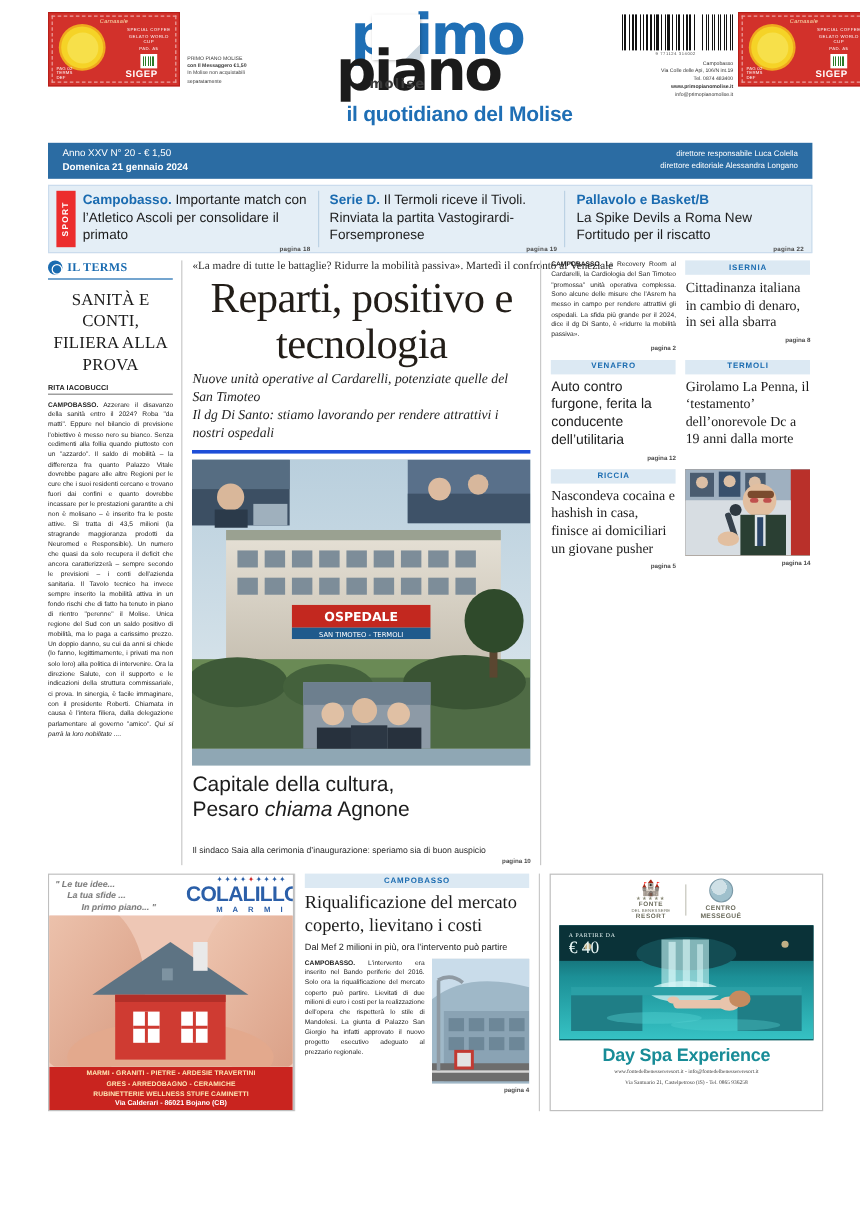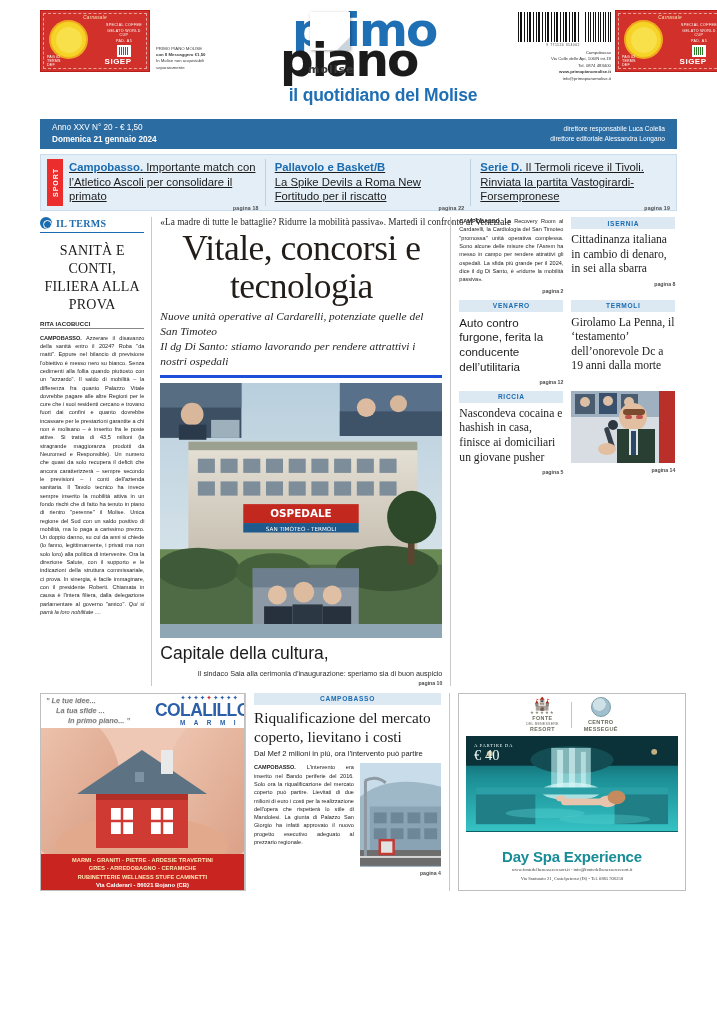--- a/index.html
+++ b/index.html
@@ -92,21 +92,21 @@
     margin:5px 40px 0 40px; background:#e4eef6; border:1px solid #cbdced;
     display:flex; height:57px; align-items:stretch; padding:4px 0;
   }
   .sport-tag{
     width:16px; background:#ec2d2d; color:#fff; font-size:7px; font-weight:700;
     writing-mode:vertical-rl; transform:rotate(180deg); display:flex; align-items:center;
     justify-content:center; letter-spacing:1px; margin:0 6px;
   }
   .sport-col{ flex:1; padding:1px 6px 0 0; position:relative; }
   .sport-col + .sport-col{ border-left:1px solid #bcd2e4; padding-left:9px; }
-  .sport-col h3{ font-size:11.3px; line-height:1.3; font-weight:400; color:#1c1c1c;text-decoration:underline;}
+  .sport-col h3{ font-size:11.3px; line-height:1.3; font-weight:400; color:#1c1c1c;}
   .sport-col h3 b{ color:#1a6bb0; font-weight:700;}
   .pagref{ font-size:5.2px; font-weight:700; color:#4b4b4b; text-align:right; margin-top:1px; letter-spacing:.2px;}
 
   
   .main{ margin:6px 40px 0 40px; display:flex; gap:0; }
   .col-left{ width:113px; padding-right:7px; border-right:1px solid #c9c9c9; }
   .col-mid { width:298px; padding:0 8px; }
   .col-right{ width:228px; padding-left:8px; border-left:1px solid #c9c9c9;}
 
   
@@ -135,21 +135,21 @@
     font-family:"Liberation Serif", serif; font-style:italic; font-size:11.4px; line-height:1.33;
     color:#1f1f1f; border-bottom:3px solid #1d4ed8; padding-bottom:5px; margin-bottom:5px;
   }
   .photo-main{
     width:100%; height:255px; position:relative; overflow:hidden; background:#8fa7b4;
   }
   .cap-title{
     font-size:17.5px; line-height:1.22; color:#1c1c1c; margin-top:5px; font-weight:400;
   }
   .cap-title i{ font-style:italic; }
-  .cap-sub{ font-size:7.2px; color:#2a2a2a; margin-top:5px;text-align:right; }
+  .cap-sub{ font-size:7.2px; color:#2a2a2a; margin-top:19px; }
   .cap-page{ font-size:5.2px; font-weight:700; color:#4b4b4b; text-align:right; margin-top:2px;}
 
   
   .r-lead{ font-size:5.55px; line-height:1.5; text-align:justify; color:#232323; width:104px;}
   .r-lead b{ font-weight:700;}
   .rtop{ display:flex; gap:8px; }
   .rcol{ width:104px; }
   .citytag{
     background:#dce9f3; color:#1a6bb0; font-size:6.6px; font-weight:700; text-align:center;
     padding:2.5px 0; letter-spacing:.7px; margin-bottom:4px;
@@ -202,21 +202,21 @@
   .spa-div{ width:1px; height:26px; background:#c5c5bb;}
   .spa-logo2 .globe{
     width:20px; height:20px; border-radius:50%; border:1.4px solid #7c9aa8; margin:0 auto 2px; position:relative;
     background:radial-gradient(circle at 40% 35%, #cfe0e6 0 40%, #9fc0cc 41% 100%);
   }
   .spa-logo2 .nm{ font-size:5.6px; font-weight:700; color:#6b6b5c; letter-spacing:.3px; line-height:1.25;}
   .spa-img{ height:96px; margin:0 7px; position:relative; overflow:hidden; background:#0d5f63;}
   .spa-badge{ position:absolute; left:8px; top:7px; color:#e9f7f6; text-align:left;}
   .spa-badge .ap{ font-size:4.8px; letter-spacing:.6px; font-family:"Liberation Serif",serif;}
   .spa-badge .pr{ font-size:14.5px; font-family:"Liberation Serif",serif; line-height:1.1;}
-  .spa-foot{ text-align:center; padding-top:16px;}
+  .spa-foot{ text-align:center; padding-top:4px;}
   .spa-t1{ font-size:15px; font-weight:700; color:#188c97; letter-spacing:-.2px;}
   .spa-t2{ font-size:12.4px; font-weight:700; color:#188c97; letter-spacing:-.2px; margin-top:-1px;}
   .spa-t3{ font-size:4.6px; color:#3d3d3d; margin-top:2px; line-height:1.5; font-family:"Liberation Serif",serif;}
 
   .photo-grad{ position:absolute; inset:0; }
 </style>
 </head>
 <body>
 
 <div class="page">
@@ -319,47 +319,47 @@
     </div>
   </div>
 
   <div class="sportband">
     <div class="sport-tag">SPORT</div>
     <div class="sport-col">
       <h3><b>Campobasso.</b><span> Importante match con l’Atletico Ascoli per consolidare il primato</span></h3>
       <div class="pagref">pagina 18</div>
     </div>
     <div class="sport-col">
+      <h3><b>Serie D.</b><span> Il Termoli riceve il Tivoli. Rinviata la partita Vastogirardi-Forsempronese</span></h3>
+      <div class="pagref">pagina 19</div>
+    </div>
+    <div class="sport-col">
       <h3><b>Pallavolo e Basket/B</b><br><span>La Spike Devils a Roma New Fortitudo per il riscatto</span></h3>
       <div class="pagref">pagina 22</div>
-    </div>
-    <div class="sport-col">
-      <h3><b>Serie D.</b><span> Il Termoli riceve il Tivoli. Rinviata la partita Vastogirardi-Forsempronese</span></h3>
-      <div class="pagref">pagina 19</div>
     </div>
   </div>
 
   <div class="main">
 
     <div class="col-left">
       <div class="ilpunto">
         <div class="dot"></div>
         <span>IL TERMS</span>
       </div>
       <div class="punto-title">SANITÀ E CONTI, FILIERA ALLA PROVA</div>
       <div class="byline">RITA IACOBUCCI</div>
       <div class="bodytext">
         <b>CAMPOBASSO.</b><span> Azzerare il disavanzo della sanità entro il 2024? Roba "da matti". Eppure nel bilancio di previsione l'obiettivo è messo nero su bianco. Senza cedimenti alla follia quando piuttosto con un "azzardo". Il saldo di mobilità – la differenza fra quanto Palazzo Vitale dovrebbe pagare alle altre Regioni per le cure che i suoi residenti cercano e trovano fuori dai confini e quanto dovrebbe incassare per le prestazioni garantite a chi non è molisano – è inserito fra le poste attive. Si tratta di 43,5 milioni (la stragrande maggioranza prodotti da Neuromed e Responsible). Un numero che quasi da solo recupera il deficit che ancora caratterizzerà – sempre secondo le previsioni – i conti dell'azienda sanitaria. Il Tavolo tecnico ha invece sempre inserito la mobilità attiva in un fondo rischi che di fatto ha tenuto in piano di rientro "perenne" il Molise. Unica regione del Sud con un saldo positivo di mobilità, ma lo paga a carissimo prezzo. Un doppio danno, su cui da anni si chiede (lo fanno, legittimamente, i privati ma non solo loro) alla politica di intervenire. Ora la direzione Salute, con il supporto e le indicazioni della struttura commissariale, ci prova. In sinergia, è facile immaginare, con il presidente Roberti. Chiamata in causa è l'intera filiera, dalla delegazione parlamentare al governo "amico".</span><i> Qui si parrà la loro nobilitate ....</i>
       </div>
     </div>
 
     <div class="col-mid">
       <div class="kicker">«La madre di tutte le battaglie? Ridurre la mobilità passiva». Martedì il confronto al Veneziale</div>
       <div class="headline">
-        <div>Vitale, concorsi e tecnologia</div>
+        <div>Reparti, positivo e tecnologia</div>
       </div>
       <div class="subhead">
         <div>Nuove unità operative al Cardarelli, potenziate quelle del San Timoteo</div>
         <div>Il dg Di Santo: stiamo lavorando per rendere attrattivi i nostri ospedali</div>
       </div>
 
       <div class="photo-main">
         <svg class="photo-grad" viewBox="0 0 298 255" preserveAspectRatio="none">
           <defs>
             <linearGradient id="sky" x1="0" y1="0" x2="0" y2="1">
@@ -427,20 +427,21 @@
           <rect x="140" y="234" width="32" height="21" fill="#2c3744"></rect>
           <rect x="172" y="236" width="30" height="19" fill="#27313d"></rect>
 
           <rect x="262" y="150" width="7" height="42" fill="#5a4630"></rect>
           <ellipse cx="266" cy="142" rx="26" ry="28" fill="#2f4a2b"></ellipse>
         </svg>
       </div>
 
       <div class="cap-title">
         <div>Capitale della cultura,</div>
+        <div><span>Pesaro </span><i>chiama</i><span> Agnone</span></div>
       </div>
       <div class="cap-sub">Il sindaco Saia alla cerimonia d’inaugurazione: speriamo sia di buon auspicio</div>
       <div class="cap-page">pagina 10</div>
     </div>
 
     <div class="col-right">
       <div class="rtop">
         <div class="rcol">
           <div class="r-lead">
             <b>CAMPOBASSO.</b><span> La Recovery Room al Cardarelli, la Cardiologia del San Timoteo "promossa" unità operativa complessa. Sono alcune delle misure che l'Asrem ha messo in campo per rendere attrattivi gli ospedali. La sfida più grande per il 2024, dice il dg Di Santo, è «ridurre la mobilità passiva».</span>

